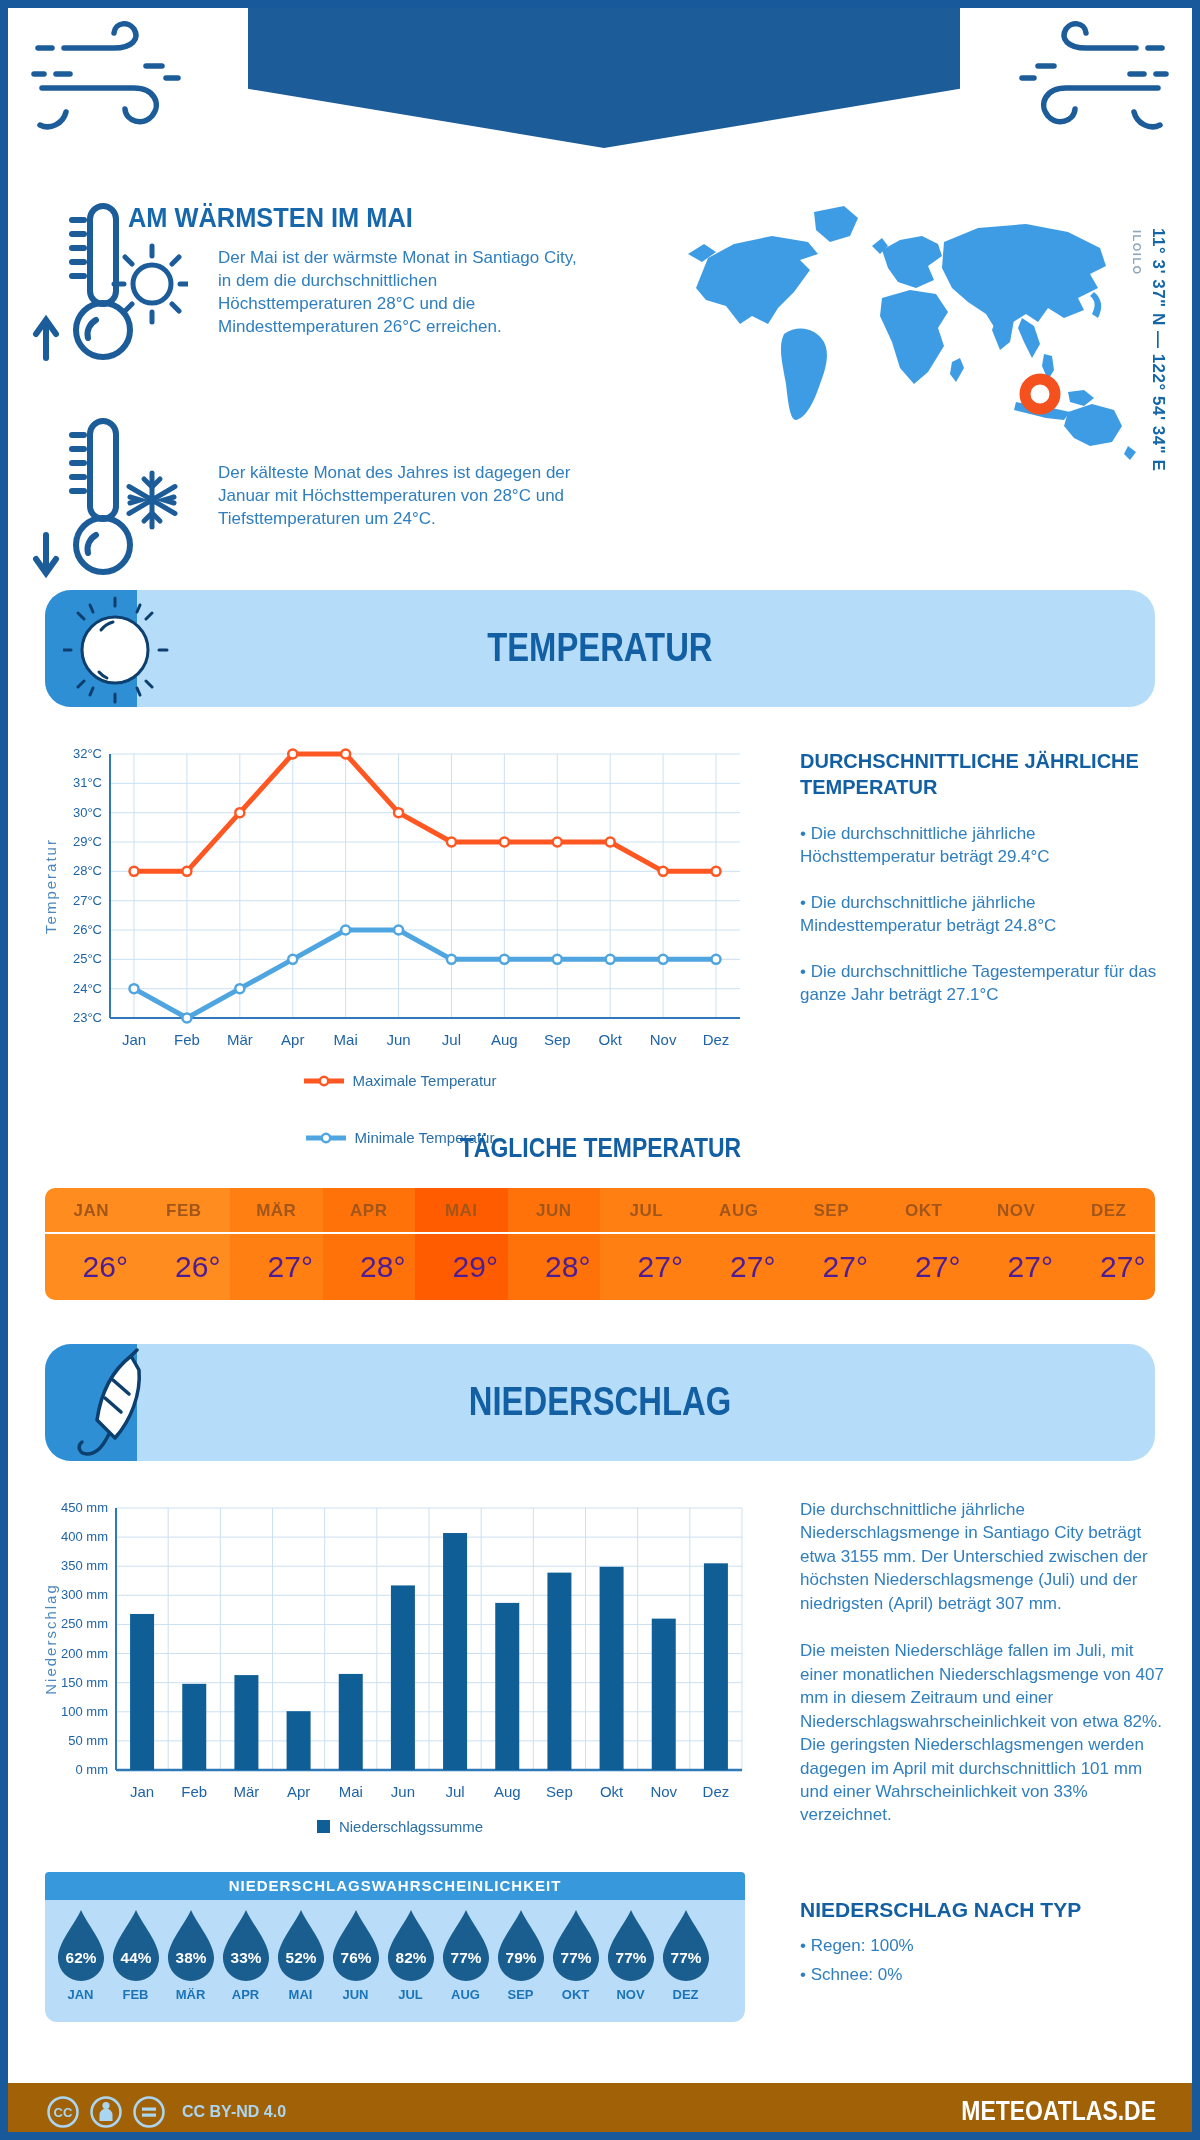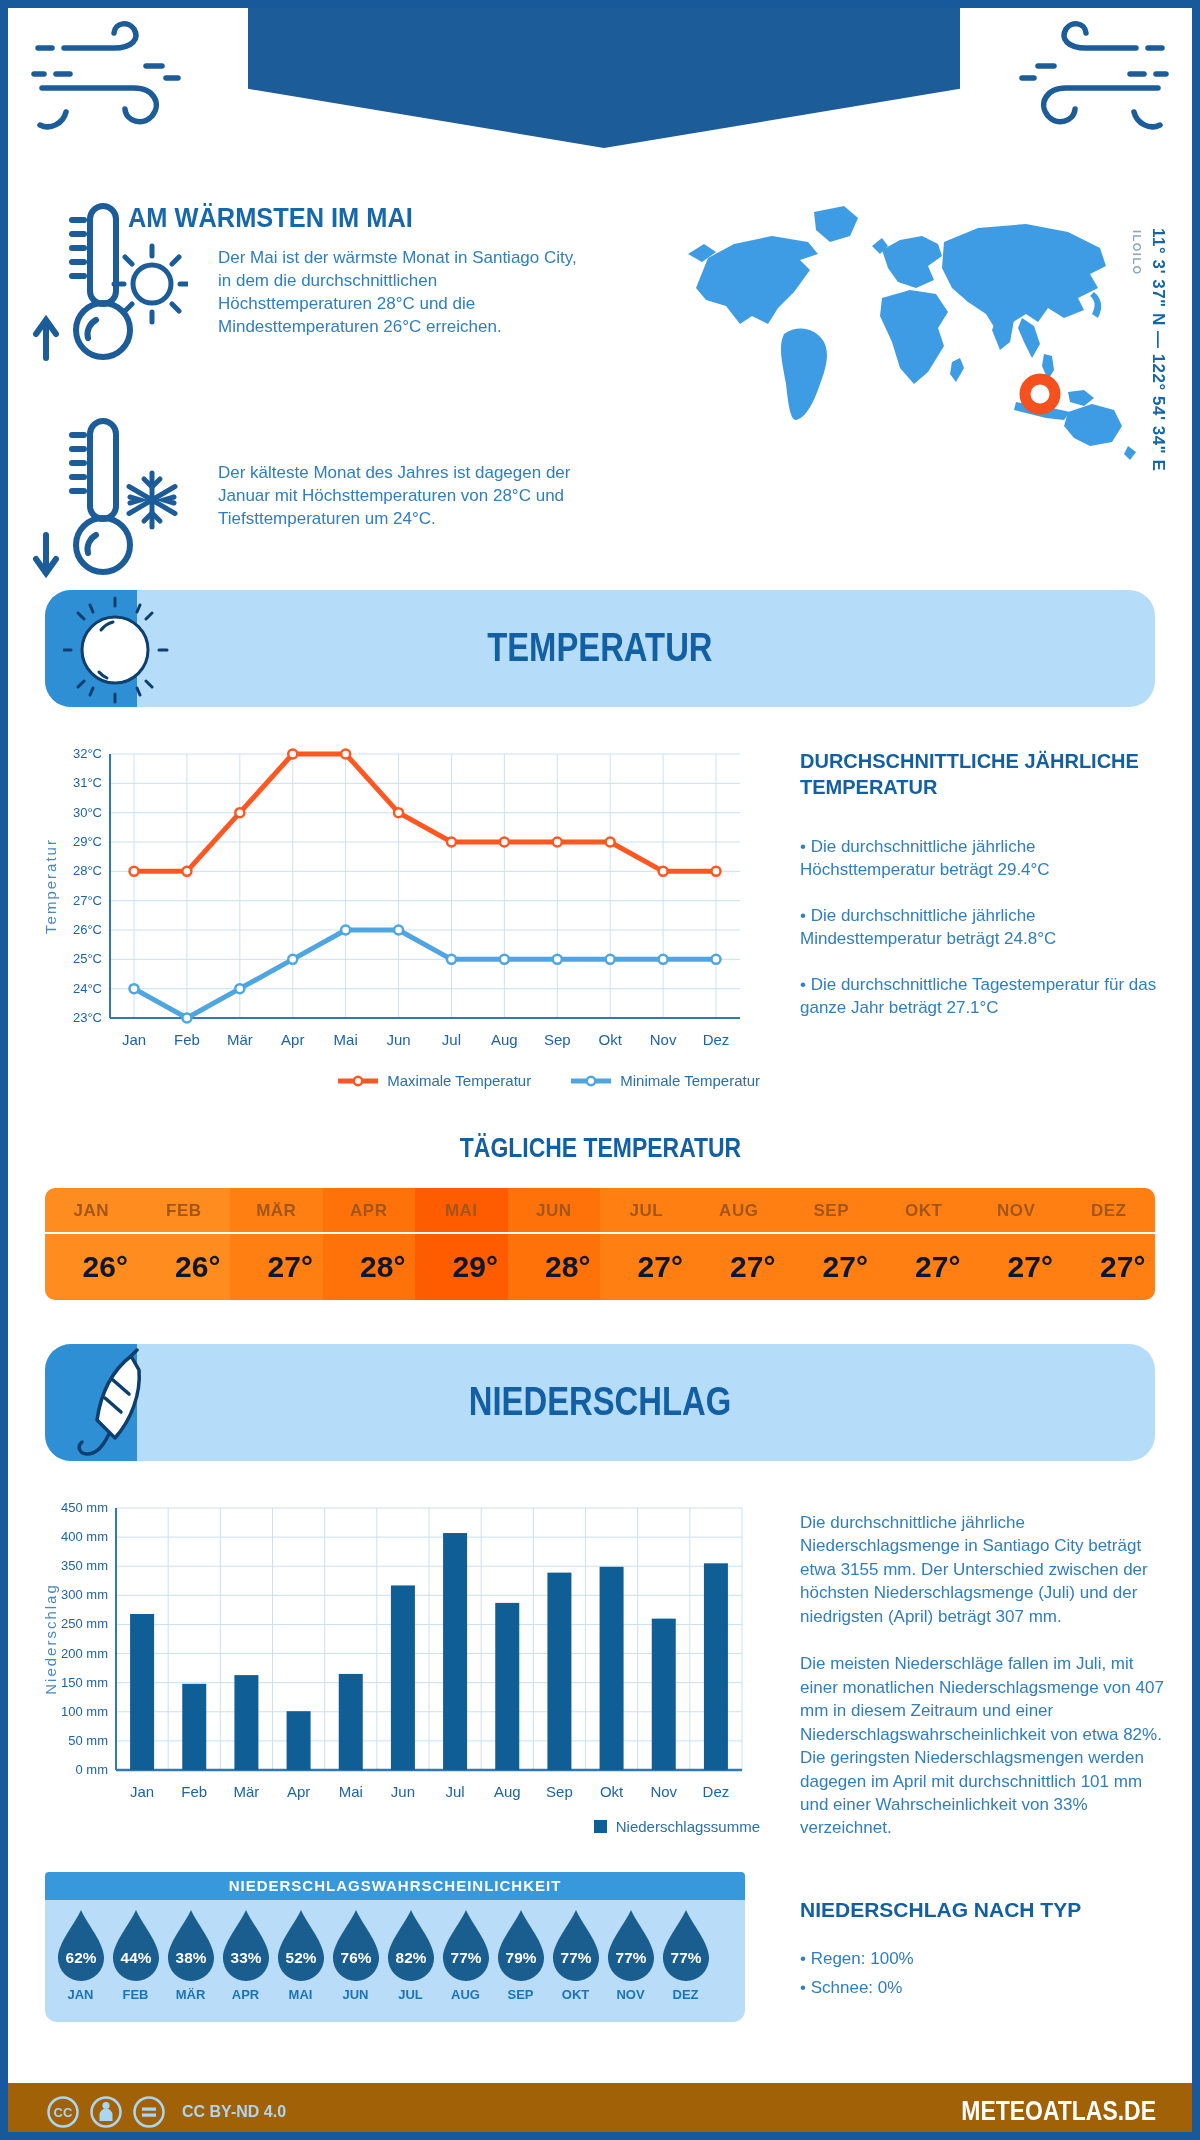--- a/index.html
+++ b/index.html
@@ -32,37 +32,37 @@
   .sec-accent{position:absolute;left:0;top:0;width:92px;height:117px;background:#2E8FD5;
               border-radius:26px 0 0 26px;}
   .sec-title{position:absolute;left:0;top:34px;width:100%;text-align:center;color:#135FA3;
              font-weight:bold;font-size:41px;}
   .sec-title span{display:inline-block;transform:scaleX(.8);}
 
   
   .tick{font-size:13px;fill:#1E63A6;font-family:"Liberation Sans",sans-serif;}
   .xlab{font-size:15px;fill:#1E63A6;font-family:"Liberation Sans",sans-serif;}
   .ytitle{font-size:15px;fill:#4C88BE;letter-spacing:2px;font-family:"Liberation Sans",sans-serif;}
-  .legend-row{display:flex;justify-content:flex-end;gap:40px;align-items:center;}
+  .legend-row{display:flex;justify-content:flex-start;gap:40px;align-items:center;flex-direction:column;}
   .legend-item{display:flex;align-items:center;gap:9px;font-size:15px;color:#2A6FA8;}
 
   
   .col-head{font-size:20px;font-weight:bold;color:#135FA3;line-height:1.3;}
-  .col-text{font-size:17px;color:#2F7EBF;line-height:1.38;margin-top:13px;}
+  .col-text{font-size:17px;color:#2F7EBF;line-height:1.38;}
   .col-text p{margin:0 0 24px 0;}
   .bullets p{margin:0 0 22px 0;}
 
   
   .temp-table{left:45px;top:1188px;width:1110px;height:112px;border-radius:10px;overflow:hidden;
               display:grid;grid-template-columns:repeat(12,1fr);}
   .tcell{display:flex;flex-direction:column;}
   .tcell .m{height:44px;line-height:46px;text-align:center;font-size:17px;font-weight:bold;
             color:#A3561A;border-bottom:2px solid #fff;letter-spacing:.5px;}
   .tcell .v{flex:1;display:flex;align-items:center;justify-content:center;
-            font-size:30px;font-weight:bold;color:#0f172a;margin-left:28px;}
+            font-size:30px;font-weight:normal;color:#4c1d95;margin-left:28px;}
 
   
   .prob-panel{left:45px;top:1872px;width:700px;height:150px;background:#B9DDF8;border-radius:12px;}
   .prob-head{height:28px;background:#3799DC;color:#fff;text-align:center;line-height:28px;
              font-size:15px;font-weight:bold;letter-spacing:1px;border-radius:4px 4px 0 0;}
   .drop-row{display:flex;padding:8px 8px 0 8px;}
   .drop{width:55px;text-align:center;}
   .drop .mon{font-size:13px;font-weight:bold;color:#1B74B8;margin-top:2px;}
 
   

